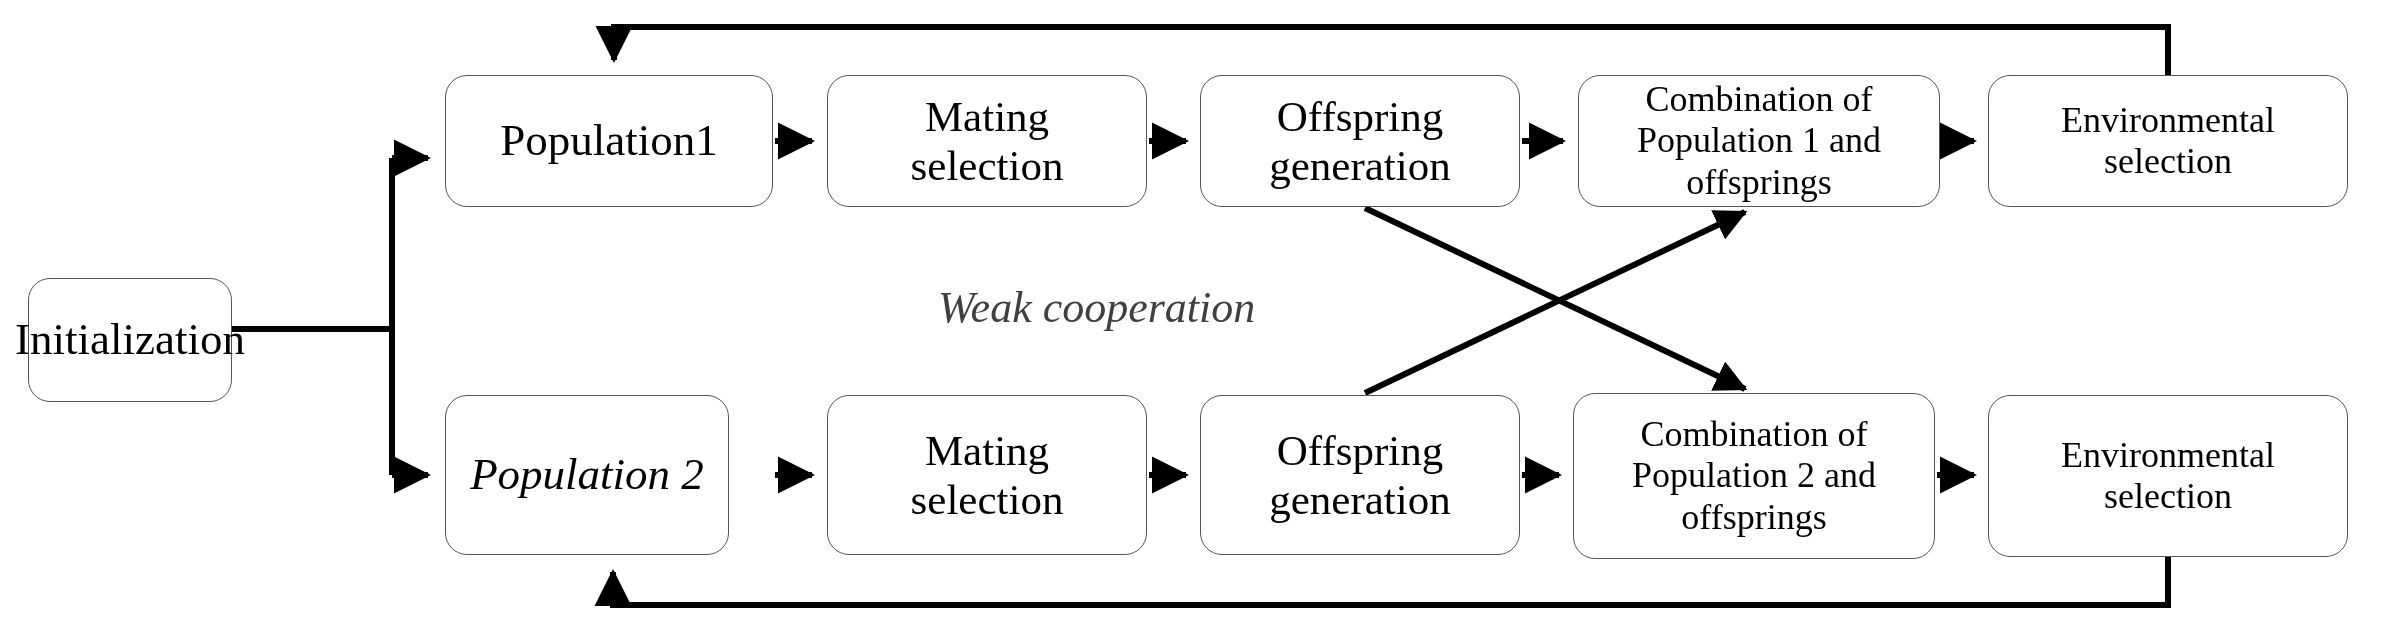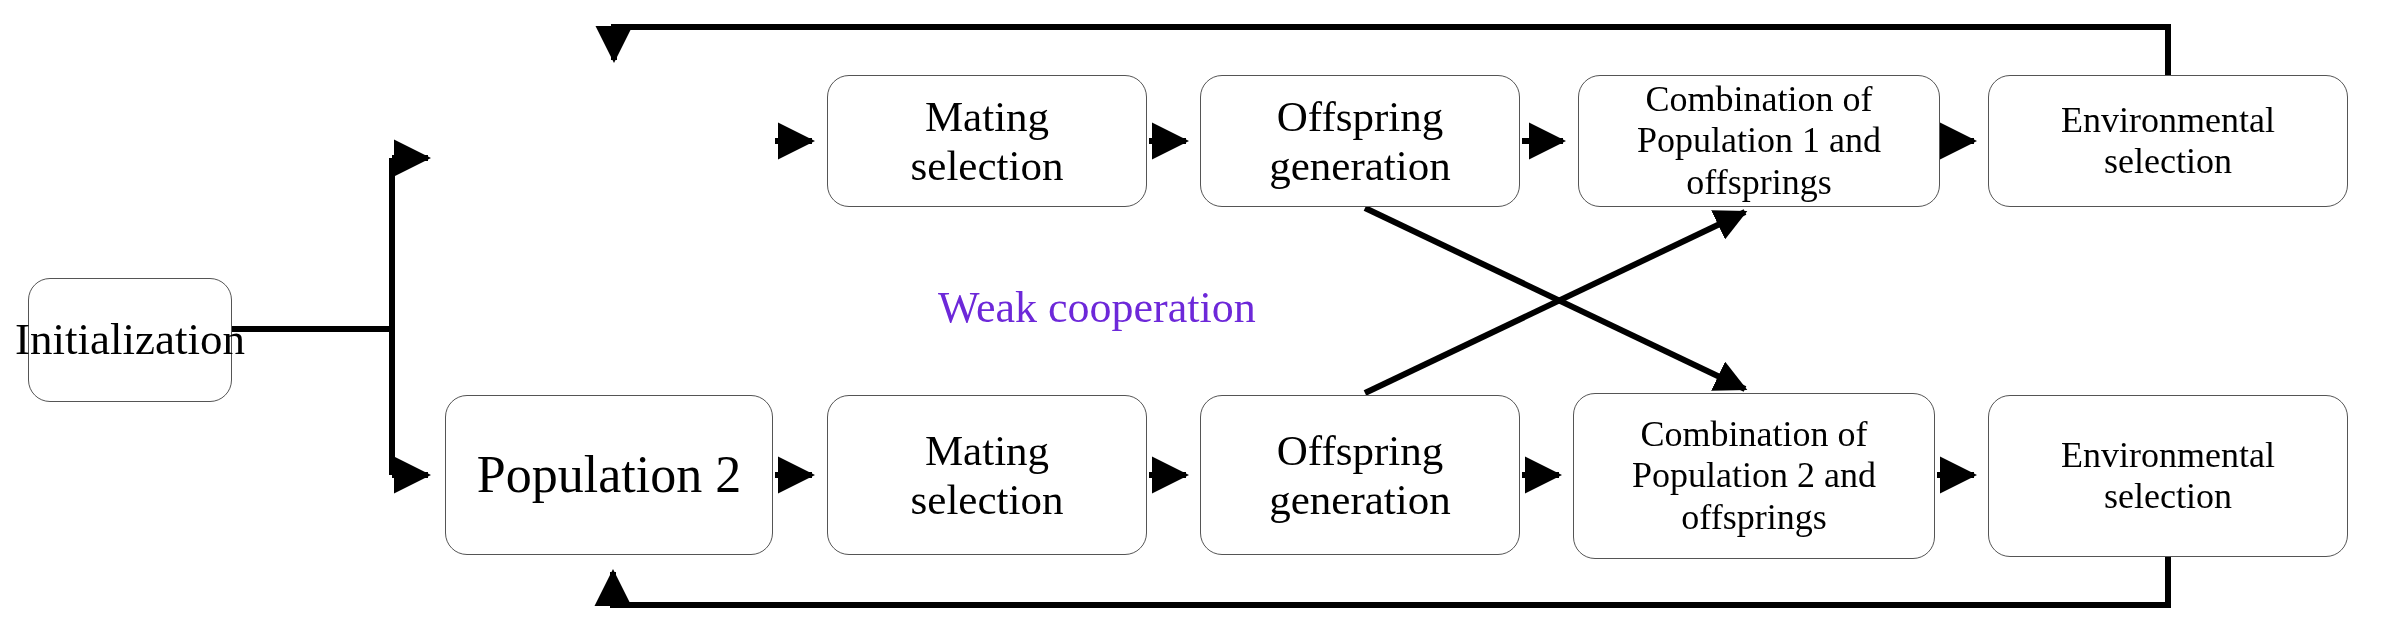--- a/index.html
+++ b/index.html
@@ -35,22 +35,23 @@
     color: #000000;
     line-height: 1.14;
     padding: 2px 8px;
   }
   .node-label {
     display: block;
     white-space: pre-line;
   }
   .free-label {
     position: absolute;
-    color: #6d28d9;
+    color: #404040;
     white-space: nowrap;
+    font-style: italic;
   }
 </style>
 </head>
 <body>
 
 <div id="canvas">
 
   <svg class="layer" viewBox="0 0 2382 638" preserveAspectRatio="none">
     <defs>
       <marker id="arrowhead" viewBox="0 0 10 10" refX="9.2" refY="5" markerWidth="6.2" markerHeight="6.2" orient="auto-start-reverse">
@@ -86,20 +87,23 @@
       <path d="M 2168 75 L 2168 27 L 614 27 L 614 60" marker-end="url(#arrowhead)"></path>
 
       <path d="M 2168 557 L 2168 605 L 613 605 L 613 572" marker-end="url(#arrowhead)"></path>
     </g>
   </svg>
 
   <div class="node-box" style="left:28px; top:247px; width:204px; height:124px; font-size:45px;margin-top:31px;">
     <span class="node-label">Initialization</span>
   </div>
 
+  <div class="node-box" style="left:445px; top:75px; width:328px; height:132px; font-size:45px;">
+    <span class="node-label">Population1</span>
+  </div>
 
   <div class="node-box" style="left:827px; top:75px; width:320px; height:132px; font-size:43px;">
     <span class="node-label">Mating
 selection</span>
   </div>
 
   <div class="node-box" style="left:1200px; top:75px; width:320px; height:132px; font-size:43px;">
     <span class="node-label">Offspring
 generation</span>
   </div>
@@ -108,21 +112,21 @@
     <span class="node-label">Combination of
 Population 1 and
 offsprings</span>
   </div>
 
   <div class="node-box" style="left:1988px; top:75px; width:360px; height:132px; font-size:36px;">
     <span class="node-label">Environmental
 selection</span>
   </div>
 
-  <div class="node-box" style="left:445px; top:395px; width:328px; height:160px; font-size:52px;">
+  <div class="node-box" style="left:445px; top:395px; width:284px; height:160px; font-size:45px;font-style:italic;">
     <span class="node-label">Population 2</span>
   </div>
 
   <div class="node-box" style="left:827px; top:395px; width:320px; height:160px; font-size:43px;">
     <span class="node-label">Mating
 selection</span>
   </div>
 
   <div class="node-box" style="left:1200px; top:395px; width:320px; height:160px; font-size:43px;">
     <span class="node-label">Offspring

